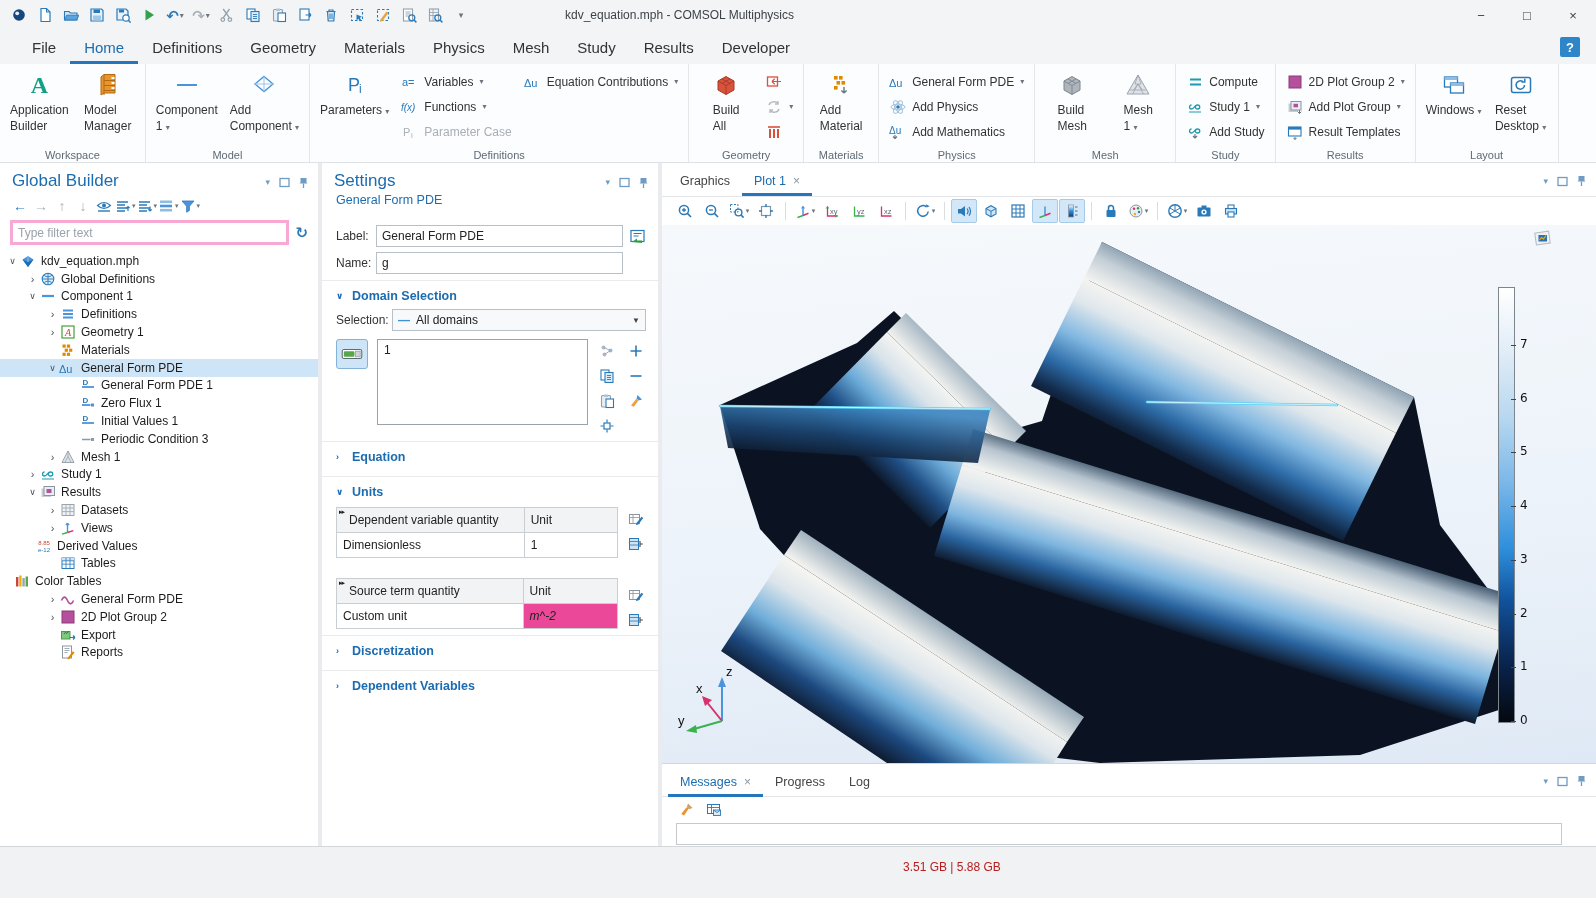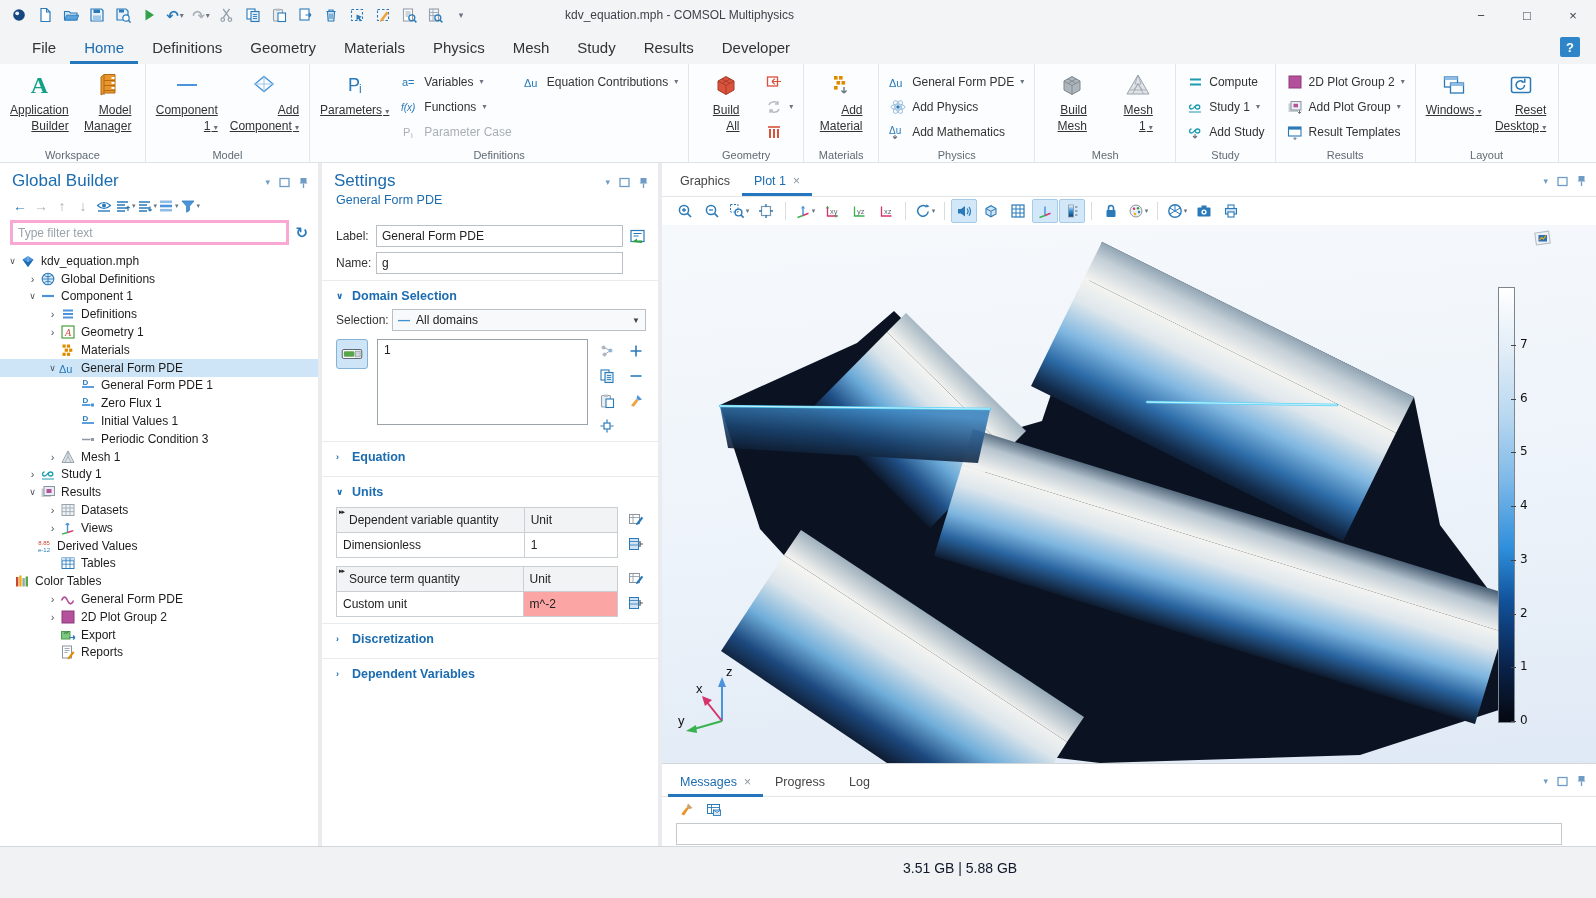--- a/index.html
+++ b/index.html
@@ -20,21 +20,21 @@
   #menubar{position:absolute;left:0;top:30px;width:1596px;height:34px;background:#f3f4f6;display:flex;align-items:stretch;padding-left:18px;box-sizing:border-box;}
   .mitem{padding:9px 14px 0 14px;font-size:15px;color:#333;}
   .mitem.active{color:#1b6cb0;box-shadow:inset 0 -3px 0 #2577bd;}
   #help-btn{position:absolute;right:16px;top:7px;width:20px;height:20px;background:#2e86c8;color:#fff;font-size:13px;font-weight:bold;display:flex;align-items:center;justify-content:center;border-radius:2px;}
   
   #ribbon{position:absolute;left:0;top:64px;width:1596px;height:99px;background:#fcfdfe;border-bottom:1px solid #dfe2e5;display:flex;box-sizing:border-box;overflow:hidden;}
   .rgroup{position:relative;border-right:1px solid #e4e6e9;padding:3px 7px 15px 7px;display:flex;gap:6px;align-items:flex-start;flex:0 0 auto;}
   .rgroup-label{position:absolute;bottom:1px;left:0;right:0;text-align:center;font-size:11px;color:#5f6a74;}
   .rbig{display:flex;flex-direction:column;align-items:center;min-width:54px;padding:2px 3px;border-radius:2px;}
   .rbig .ricon{height:32px;display:flex;align-items:center;justify-content:center;}
-  .rbig .rlbl{font-size:12px;color:#333;text-align:right;line-height:1.3;margin-top:2px;text-decoration:underline;}
+  .rbig .rlbl{font-size:12px;color:#333;text-align:left;line-height:1.3;margin-top:2px;}
   .rcol{display:flex;flex-direction:column;gap:2px;padding-top:3px;}
   .rsmall{display:flex;align-items:center;gap:5px;font-size:12px;color:#333;height:23px;padding:0 3px;border-radius:2px;}
   .rsmall.disabled{color:#a8afb6;}
   .rsmall .ricon{width:18px;display:flex;justify-content:center;}
   
   #main{position:absolute;left:0;top:163px;width:1596px;height:683px;}
   #mb-panel{position:absolute;left:0;top:0;width:318px;height:683px;background:#fff;overflow:hidden;}
   #settings-panel{position:absolute;left:322px;top:0;width:336px;height:683px;background:#fff;overflow:hidden;}
   #right-panel{position:absolute;left:662px;top:0;width:934px;height:683px;}
   #graphics{position:absolute;left:0;top:0;width:934px;height:600px;background:#fff;}
@@ -95,21 +95,21 @@
   .cb-mark{position:absolute;left:849px;width:5px;height:1px;background:#444;}
   #plot-thumb{position:absolute;left:872px;top:4px;}
   #triad{position:absolute;left:16px;top:430px;}
   
   #msg-tabs{display:flex;align-items:center;height:32px;border-bottom:1px solid #e3e5e8;padding-left:6px;position:relative;}
   #msg-tabs .phead-icons{position:absolute;right:10px;top:8px;}
   #msg-toolbar{display:flex;align-items:center;gap:8px;padding:3px 0 0 14px;height:20px;}
   #msg-input{margin:3px 34px 0 14px;height:20px;border:1px solid #c5cacf;background:#fff;}
   
   #statusbar{position:absolute;left:0;top:846px;width:1596px;height:52px;background:#f0f2f4;border-top:1px solid #d4d7da;}
-  #status-mem{position:absolute;left:903px;top:13px;font-size:14px;color:#0f172a;}
+  #status-mem{position:absolute;left:903px;top:13px;font-size:12px;color:#b91c1c;}
 </style>
 </head>
 <body>
 
 <div id="app">
 
   <div id="titlebar">
     <div id="quickbar">
         <div class="qbtn">
           <svg width="16" height="16" viewBox="0 0 16 16">
@@ -1039,30 +1039,30 @@
             </div>
             <div class="tbtn">
               <svg width="16" height="16" viewBox="0 0 16 16">
                 <rect x="1.5" y="2.5" width="9" height="11" fill="#cfe3f5" stroke="#2a7ab9" stroke-width="1"></rect>
                 <path d="M1.5 5.5h9M1.5 9h9" stroke="#2a7ab9" stroke-width="0.8"></path>
                 <path d="M12 5v6M14.8 8H12" stroke="#444" stroke-width="1.1"></path>
               </svg>
             </div>
           </div>
       </div>
-      <div class="units-wrap" style="margin-top:8px;">
+      <div class="units-wrap" style="margin-top:20px;align-items:flex-end;">
         <table class="utable">
           <tbody>
               <tr>
             <th><span class="mark">▸▸</span><span>Source term quantity</span></th>
             <th class="unitcol">Unit</th>
           </tr>
           <tr>
             <td>Custom unit</td>
-            <td class="unitcol" style="background:#fca5a5;">m^-2</td>
+            <td class="unitcol" style="background:#ec4899;font-style:italic;">m^-2</td>
           </tr>
         </tbody>
           </table>
         <div class="icol" id="units-tools-2">
             <div class="tbtn">
               <svg width="16" height="16" viewBox="0 0 16 16">
                 <rect x="1.5" y="3.5" width="10" height="9" fill="#fff" stroke="#8a95a0"></rect>
                 <path d="M1.5 6.5h10M5 3.5v9" stroke="#8a95a0" stroke-width="0.8"></path>
                 <path d="M8.5 12l5-6.3 1.8 1.4-5 6.3-2.4.7z" fill="#2a7ab9"></path>
               </svg>

